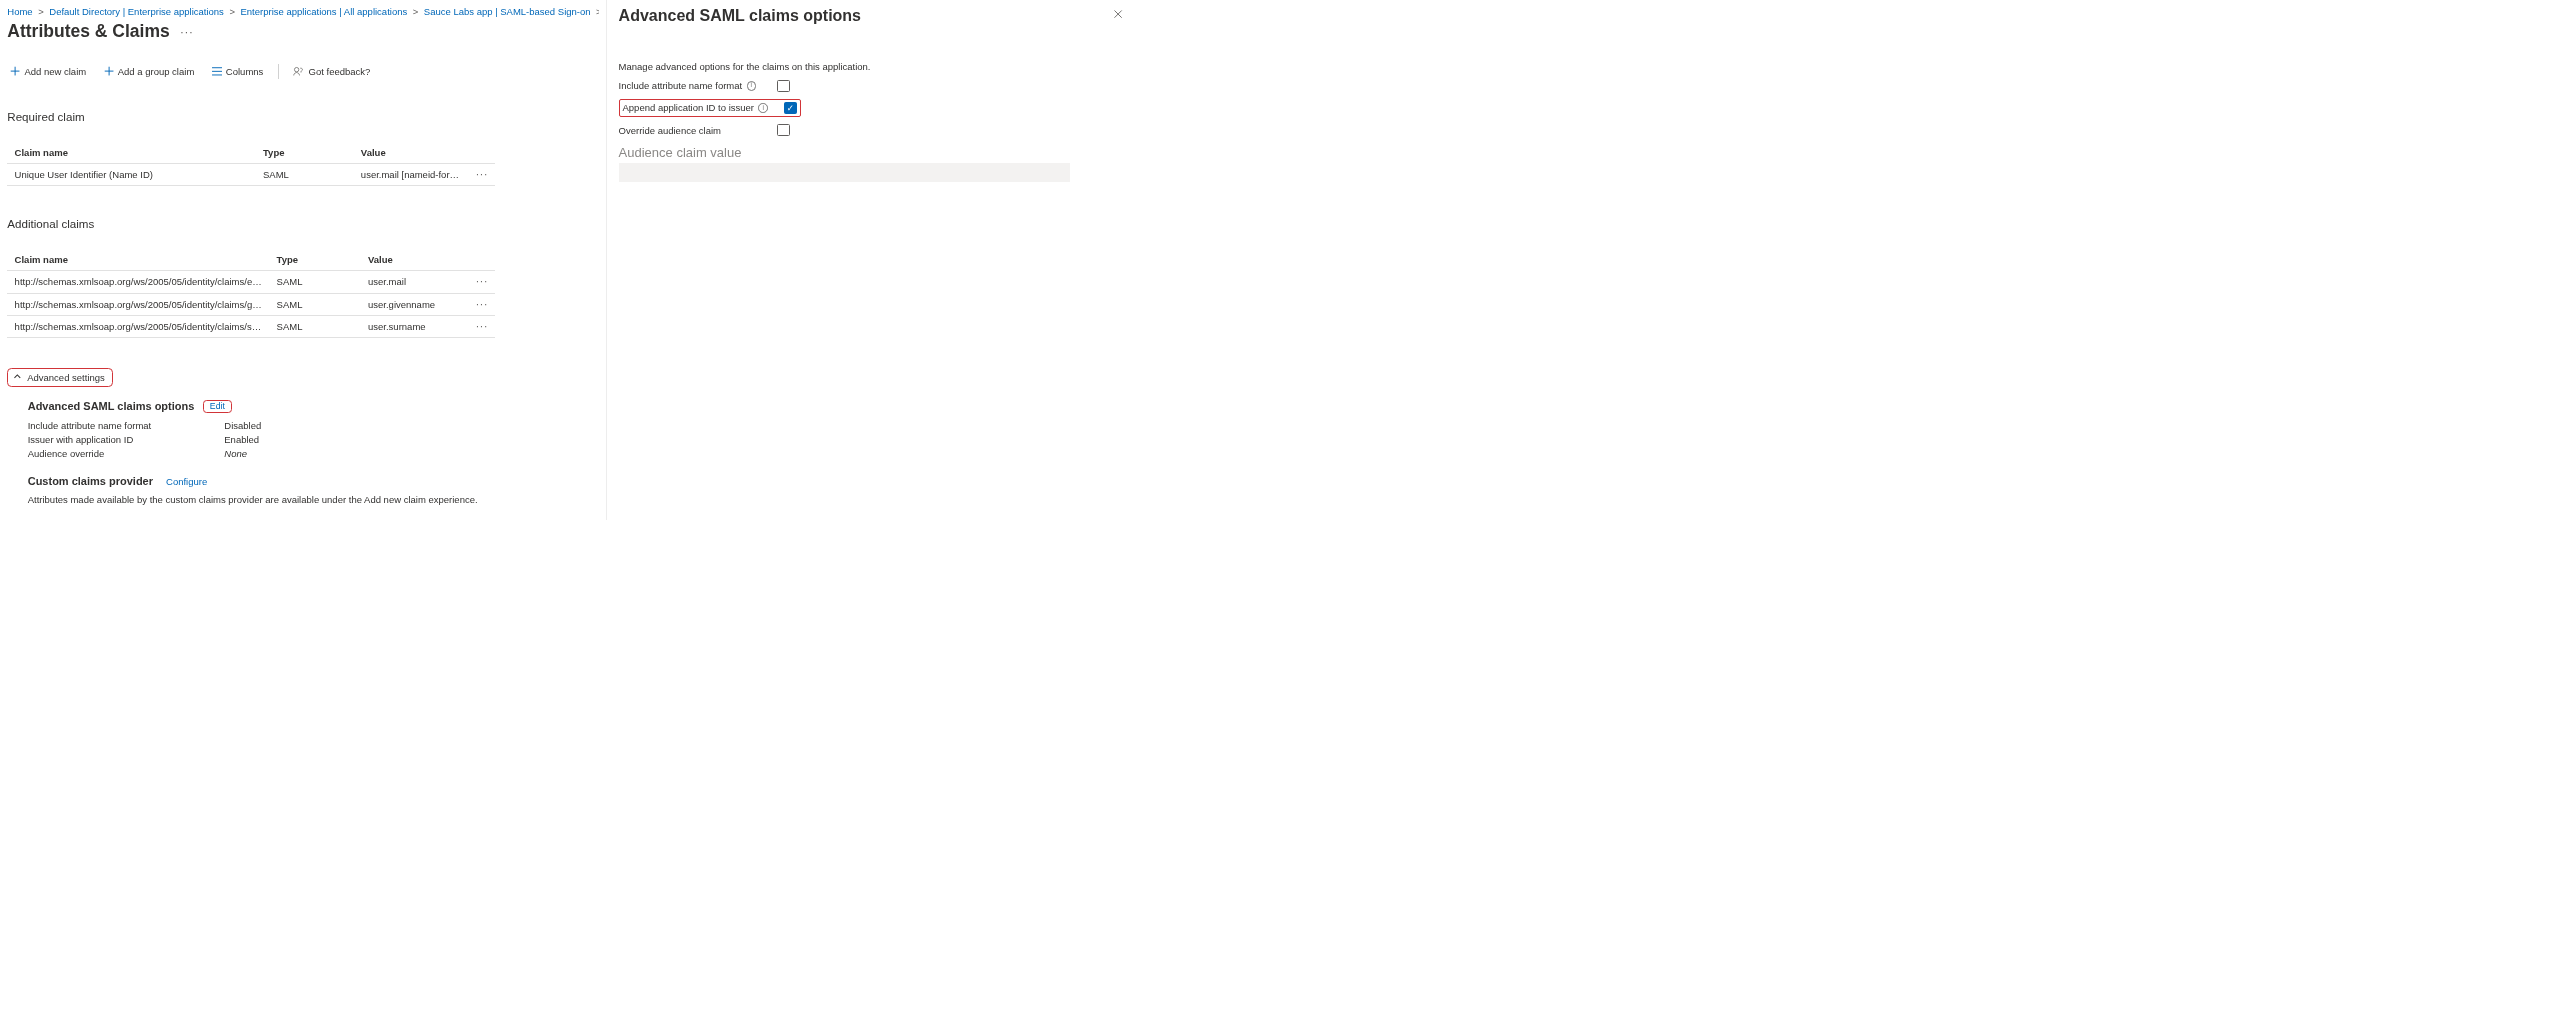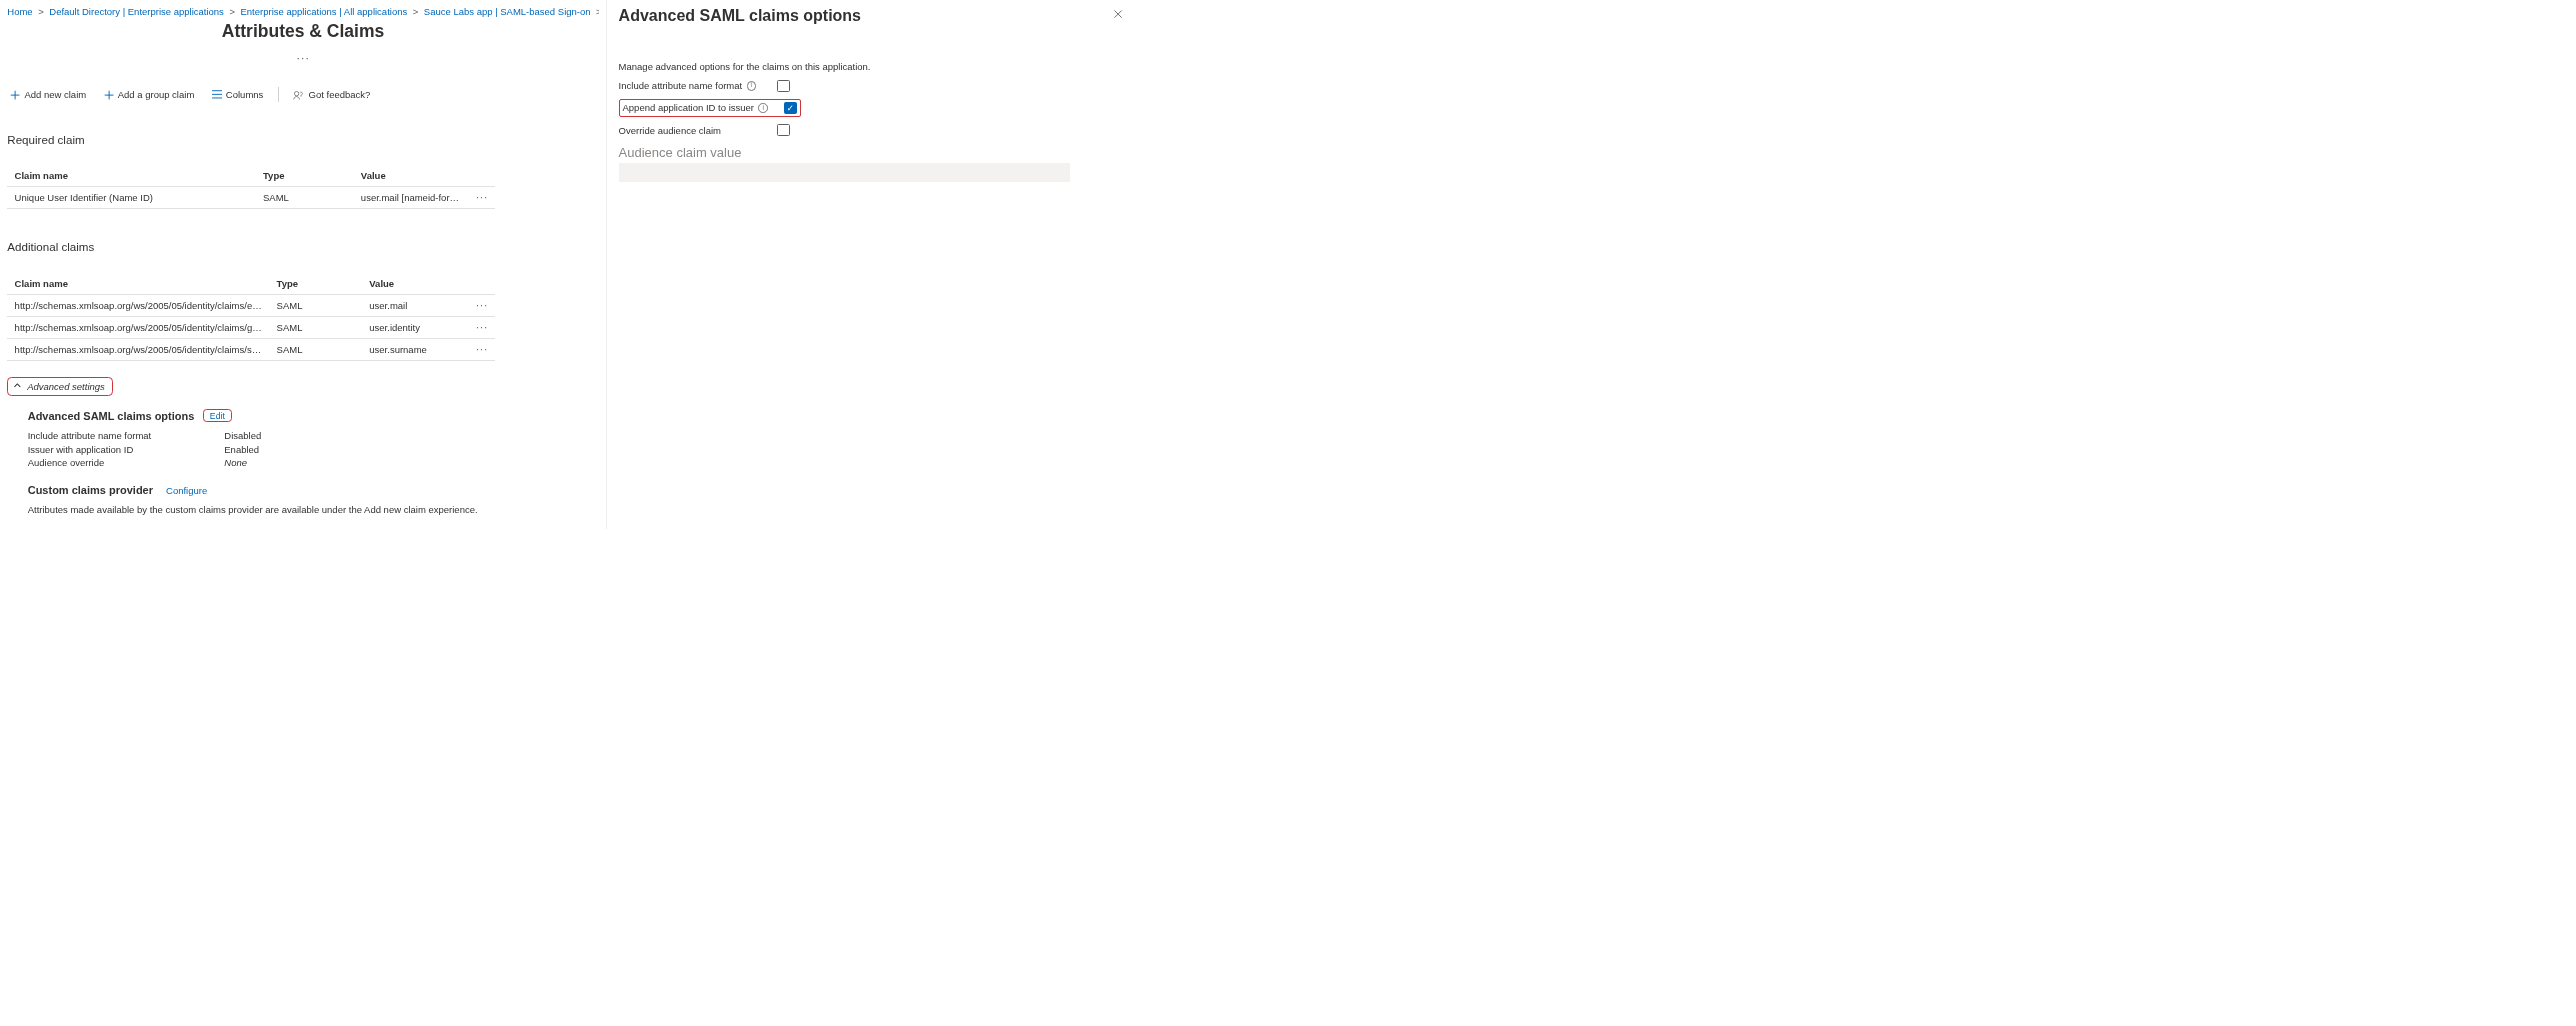--- a/index.html
+++ b/index.html
@@ -36,21 +36,20 @@
     text-decoration: none;
     cursor: pointer;
   }
   .breadcrumb .sep { color: #605e5c; margin: 0 2.9px; }
   
   .page-title-row {
     margin-top: 4.4px;
     display: flex;
     align-items: center;
     gap: 7.3px;
-    flex-direction: column;
   }
   .page-title {
     font-size: 17.5px;
     font-weight: 600;
   }
   .more-dots {
     font-size: 11.6px;
     color: #605e5c;
     letter-spacing: 0.7px;
     cursor: pointer;
@@ -114,27 +113,26 @@
     font-size: 10.2px;
     color: #605e5c;
     letter-spacing: 0.7px;
     cursor: pointer;
     text-align: right;
   }
   
   .adv-toggle {
     display: inline-flex;
     gap: 5.8px;
-    margin-top: 16px;
+    margin-top: 30px;
     padding: 2.9px 7.3px 2.9px 4.4px;
     border: 1.5px solid #d13438;
     border-radius: 4.4px;
     cursor: pointer;
     font-size: 9.5px;
-    font-style: italic;
   }
   .adv-block { margin-top: 13px; padding-left: 20.4px; }
   .adv-sub-row {
     display: flex;
     align-items: center;
     gap: 8.7px;
     margin-bottom: 7.3px;
   }
   .adv-sub-title {
     font-size: 11px;
@@ -313,21 +311,21 @@
     <tbody>
       <tr>
         <td class="col-name">http://schemas.xmlsoap.org/ws/2005/05/identity/claims/emailadd…</td>
         <td class="col-type">SAML</td>
         <td class="col-value">user.mail</td>
         <td class="col-action"><span class="row-more">···</span></td>
       </tr>
       <tr>
         <td class="col-name">http://schemas.xmlsoap.org/ws/2005/05/identity/claims/givenname</td>
         <td class="col-type">SAML</td>
-        <td class="col-value">user.identity</td>
+        <td class="col-value">user.givenname</td>
         <td class="col-action"><span class="row-more">···</span></td>
       </tr>
       <tr>
         <td class="col-name">http://schemas.xmlsoap.org/ws/2005/05/identity/claims/surname</td>
         <td class="col-type">SAML</td>
         <td class="col-value">user.surname</td>
         <td class="col-action"><span class="row-more">···</span></td>
       </tr>
     </tbody>
   </table>

